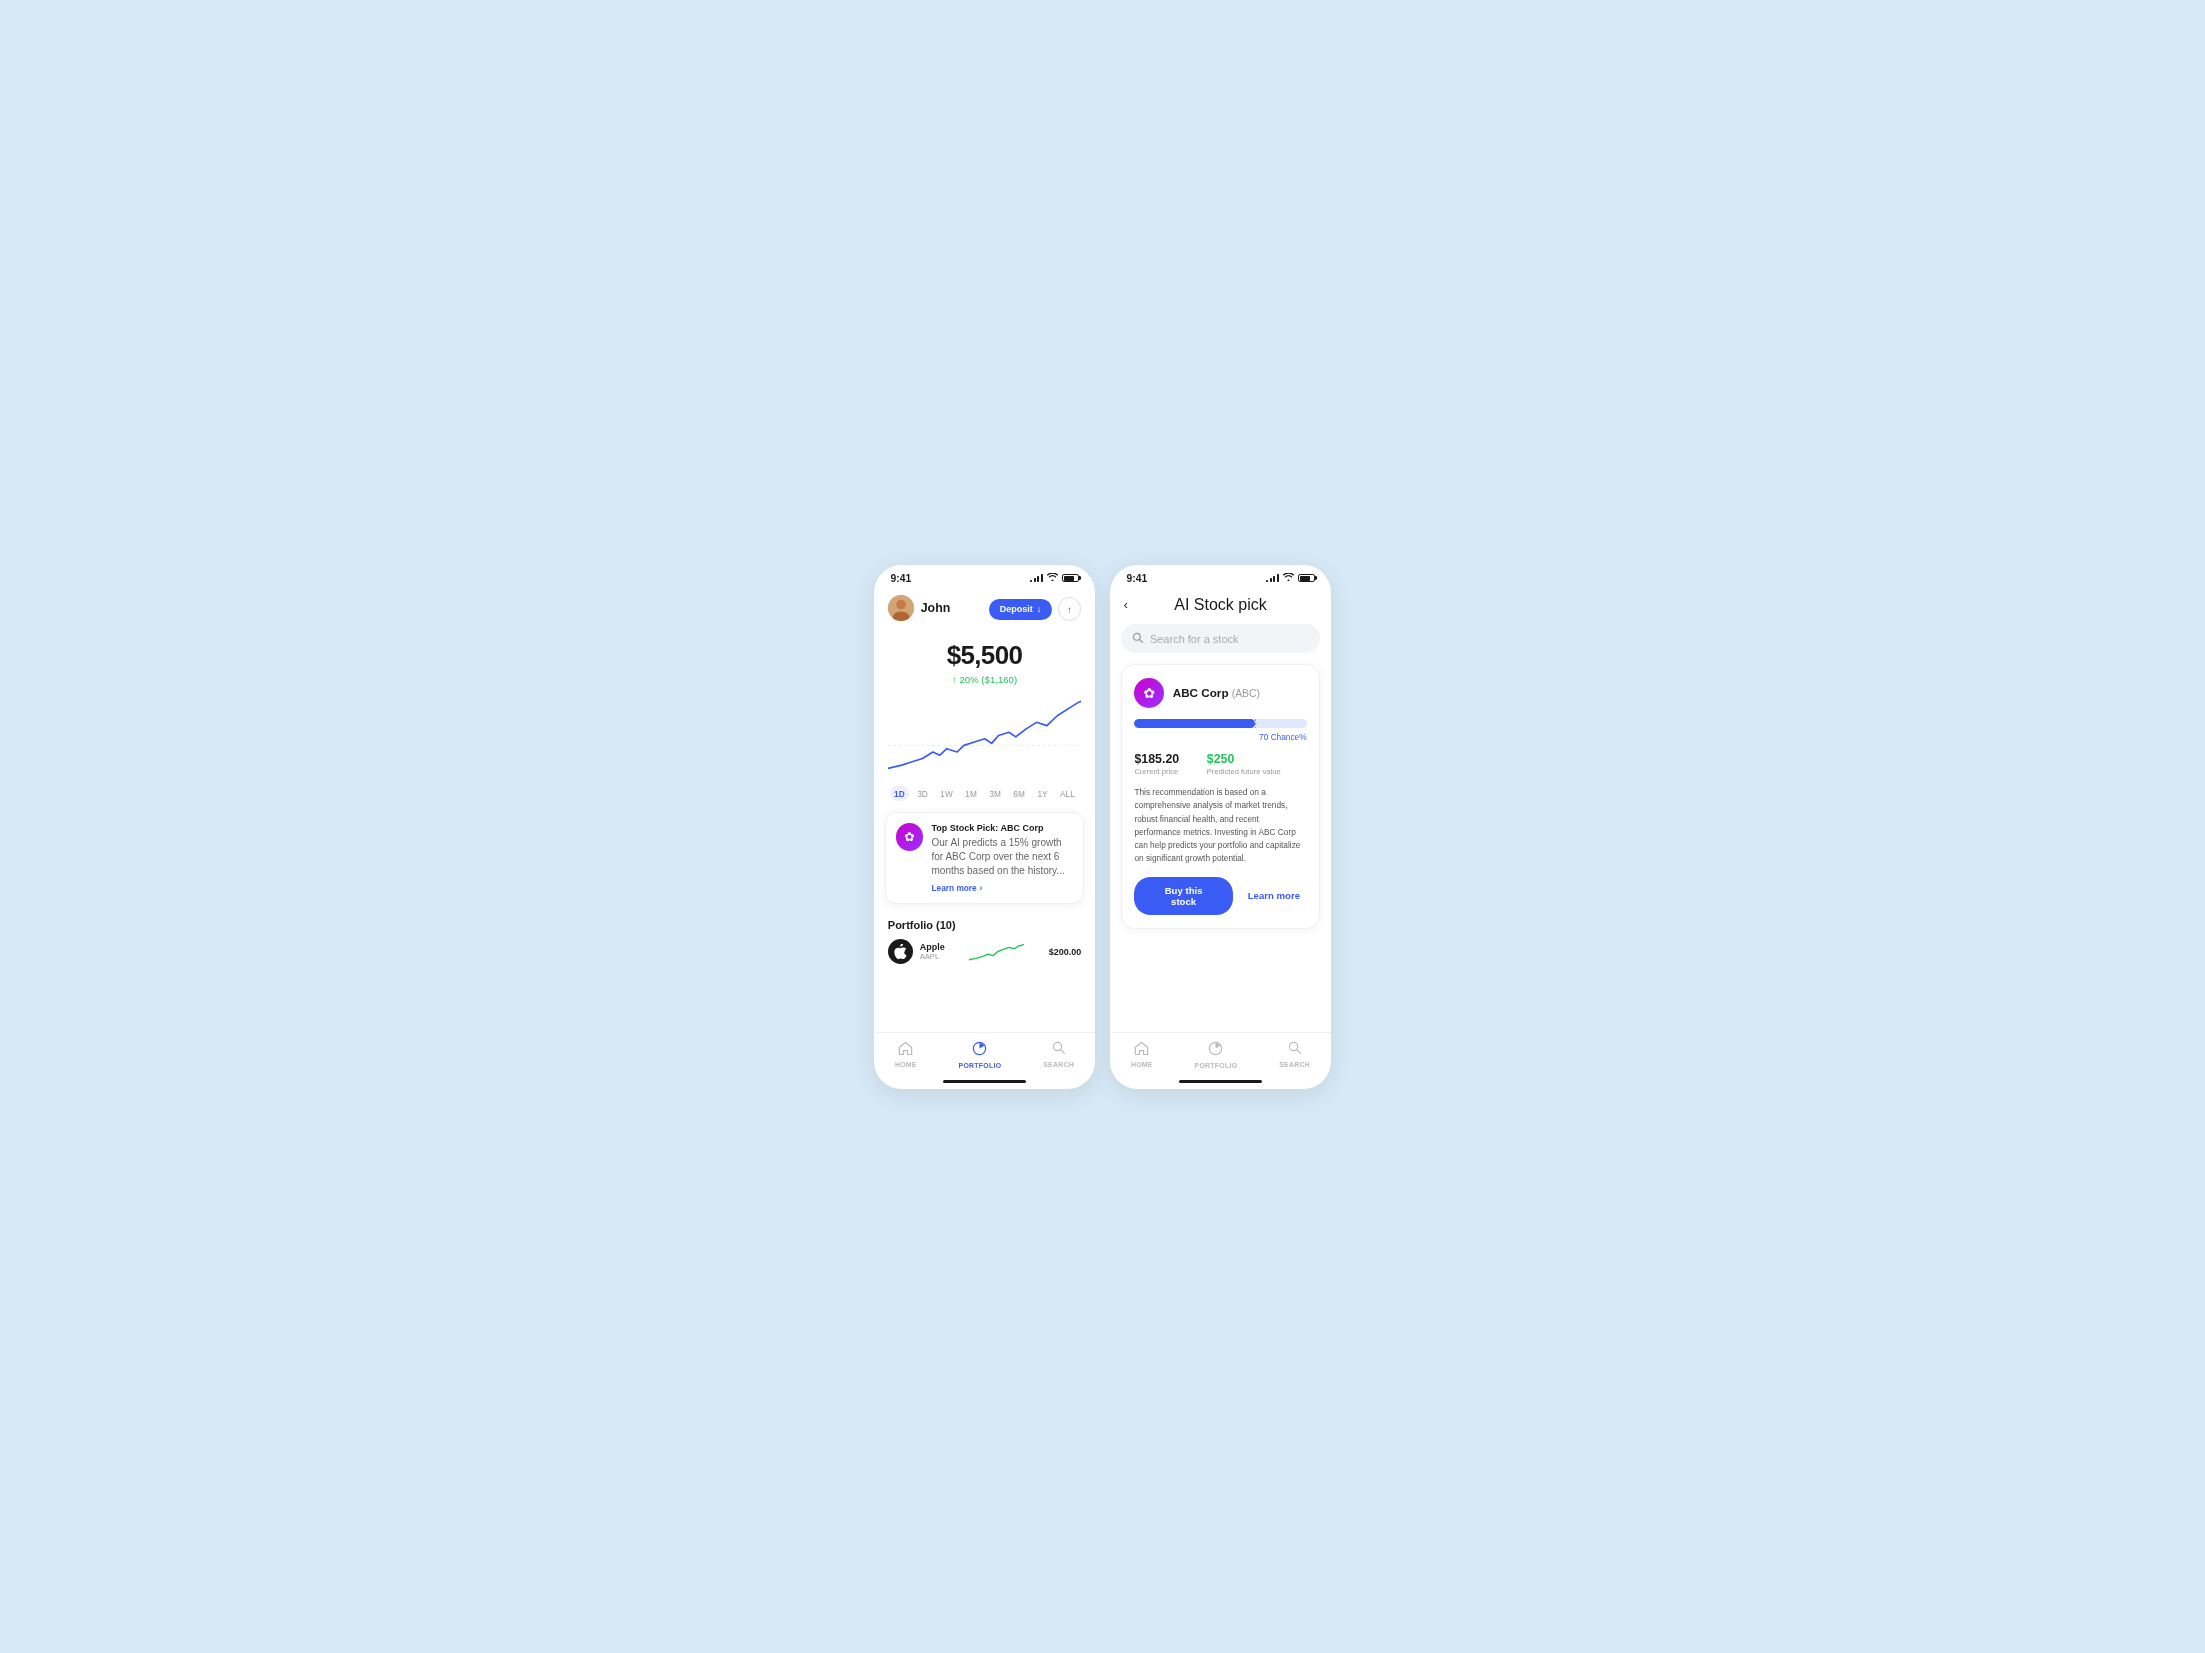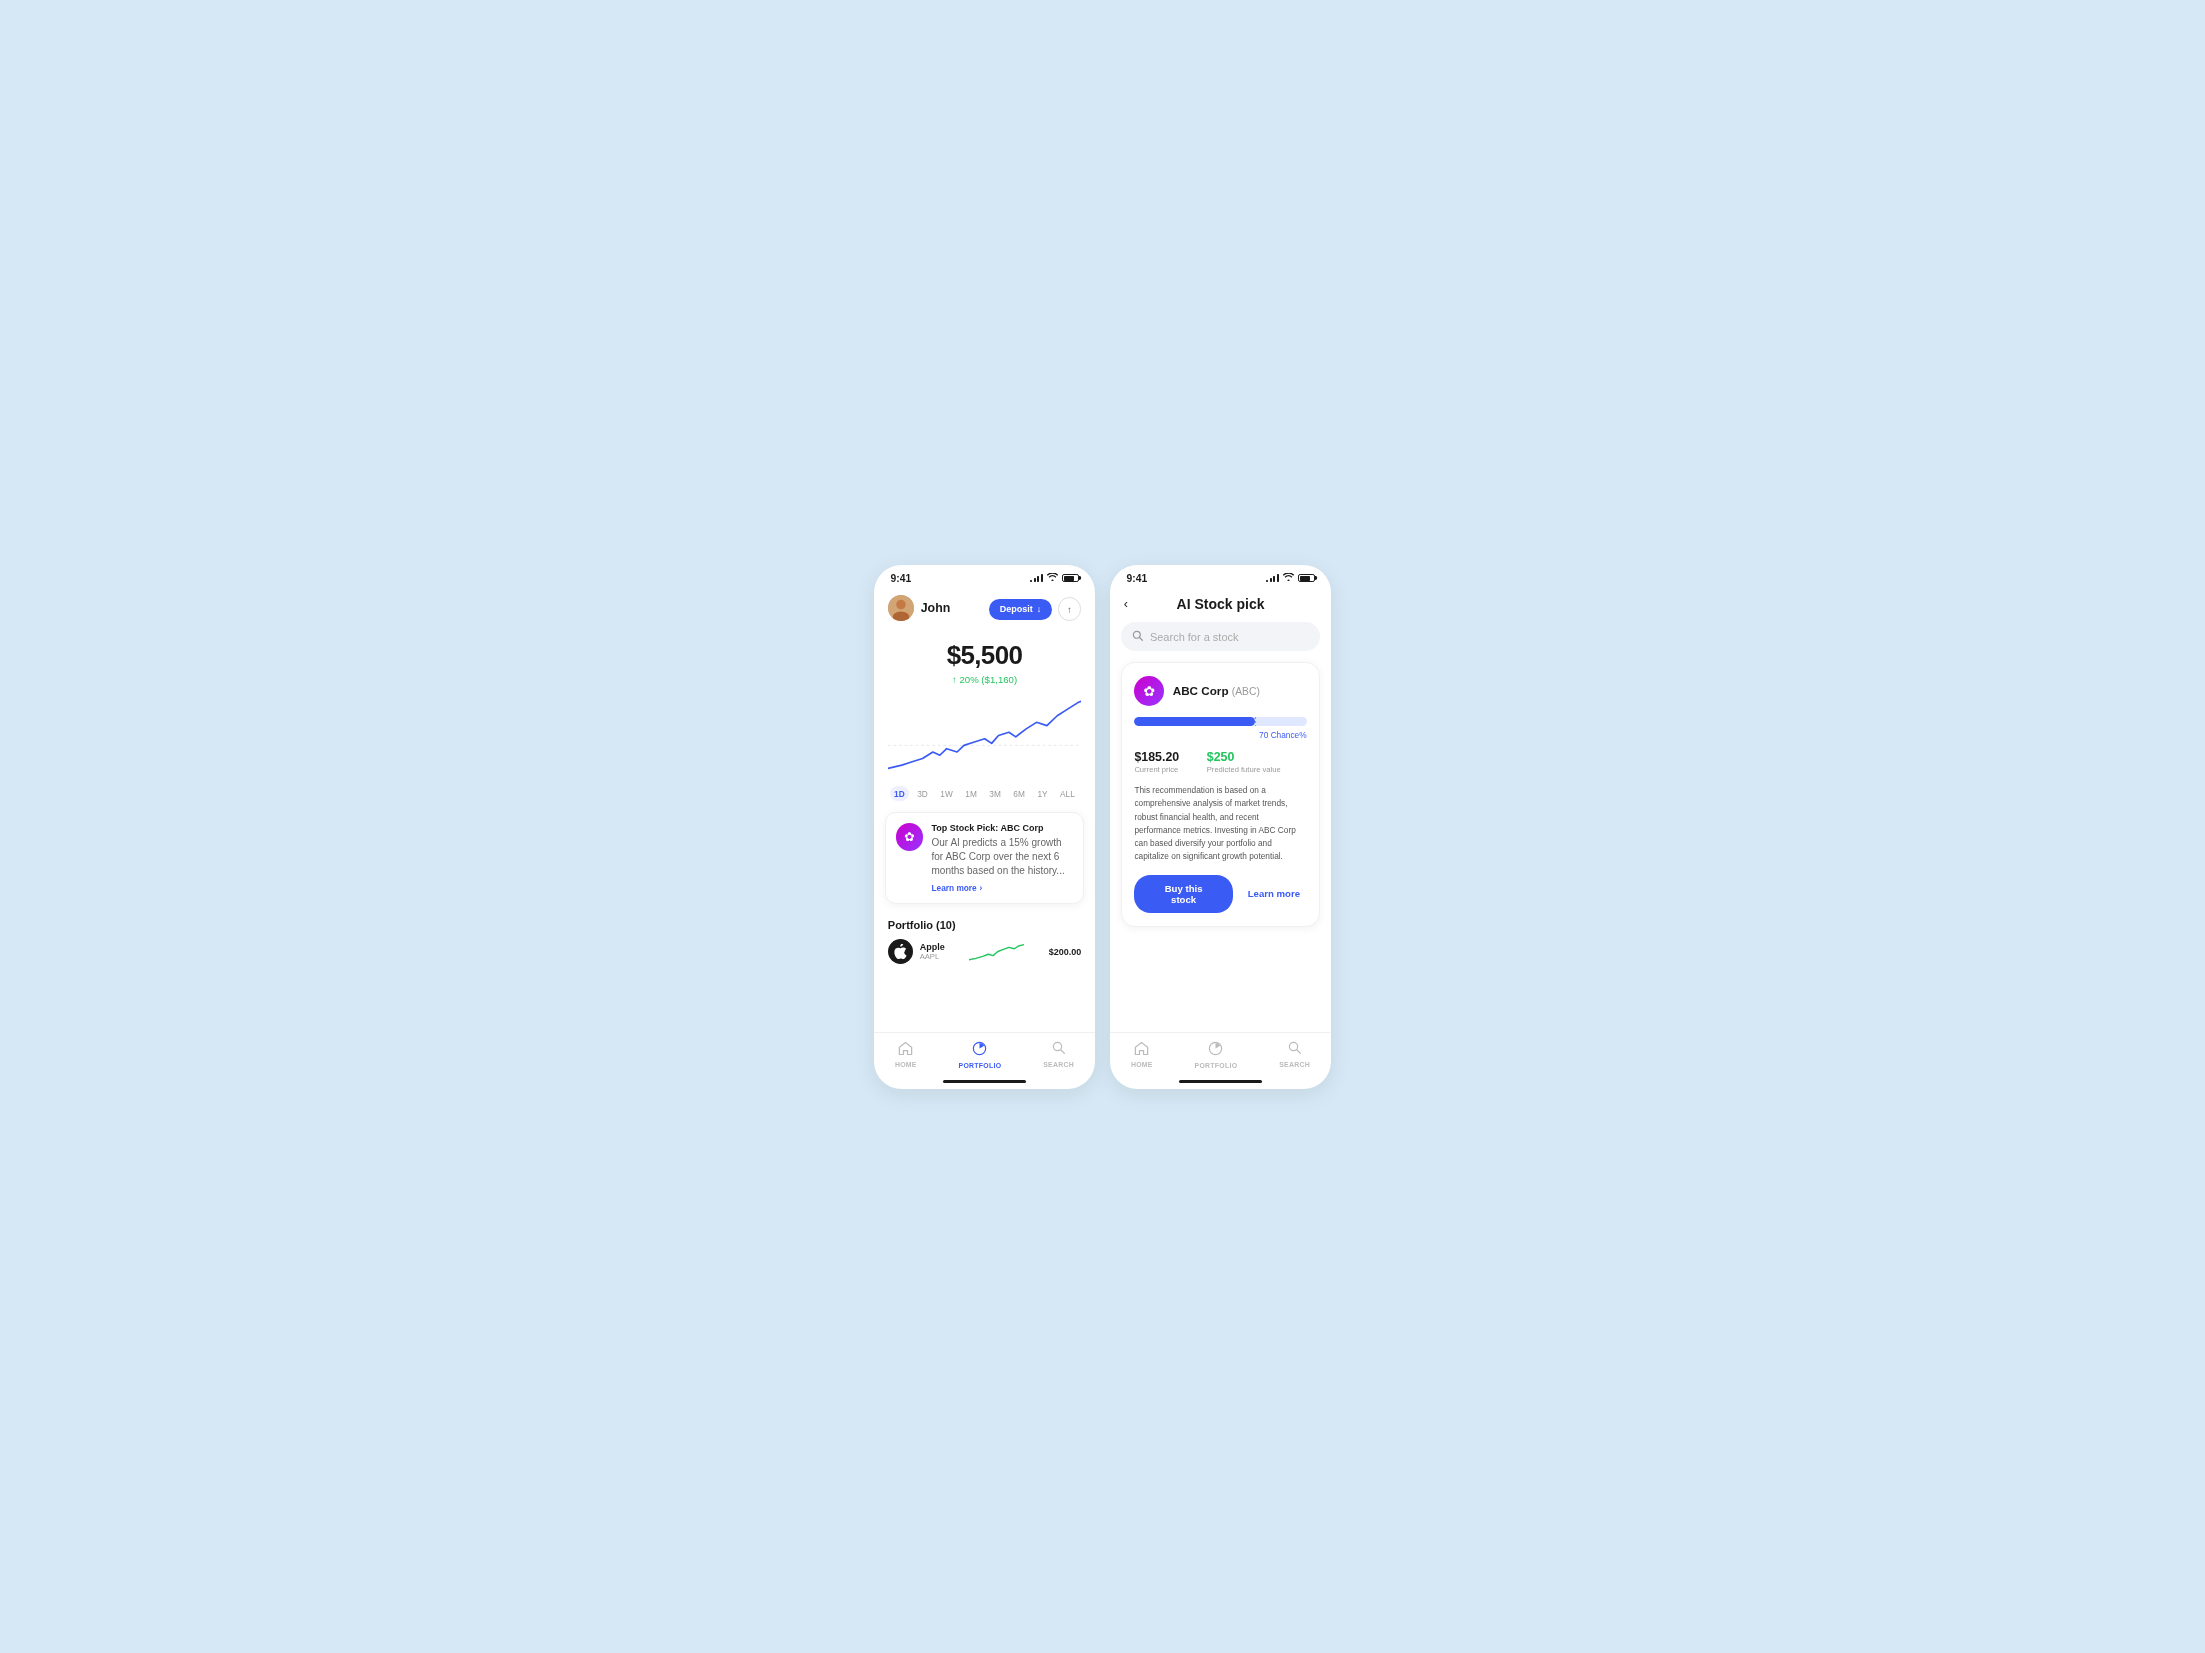--- a/index.html
+++ b/index.html
@@ -332,22 +332,22 @@
       position: relative;
     }
     .back-btn {
       position: absolute;
       left: 13.8px;
       font-size: 12.4px;
       color: #1a1a1a;
       cursor: pointer;
     }
     .page-title {
-      font-size: 14px;
-      font-weight: 700;
+      font-size: 16px;
+      font-weight: 400;
       color: #1a1a1a;
     }
     .search-bar {
       margin: 0 11px 11px;
       background: #f2f4f7;
       border-radius: 16.5px;
       display: flex;
       align-items: center;
       padding: 8.3px 11px;
       gap: 6.9px;
@@ -680,21 +680,21 @@
         <div class="price-col">
           <div class="price-value">$185.20</div>
           <div class="price-label">Current price</div>
         </div>
         <div class="price-col">
           <div class="price-value green">$250</div>
           <div class="price-label">Predicted future value</div>
         </div>
       </div>
 
-      <p class="stock-desc">This recommendation is based on a comprehensive analysis of market trends, robust financial health, and recent performance metrics. Investing in ABC Corp can based diversify your portfolio and capitalize on significant growth potential.</p>
+      <p class="stock-desc">This recommendation is based on a comprehensive analysis of market trends, robust financial health, and recent performance metrics. Investing in ABC Corp can help predicts your portfolio and capitalize on significant growth potential.</p>
 
       <div class="card-actions">
         <button class="buy-btn">Buy this stock</button>
         <button class="learn-more-btn">Learn more</button>
       </div>
     </div>
 
 
     <div class="bottom-nav">
       <div class="nav-item">

